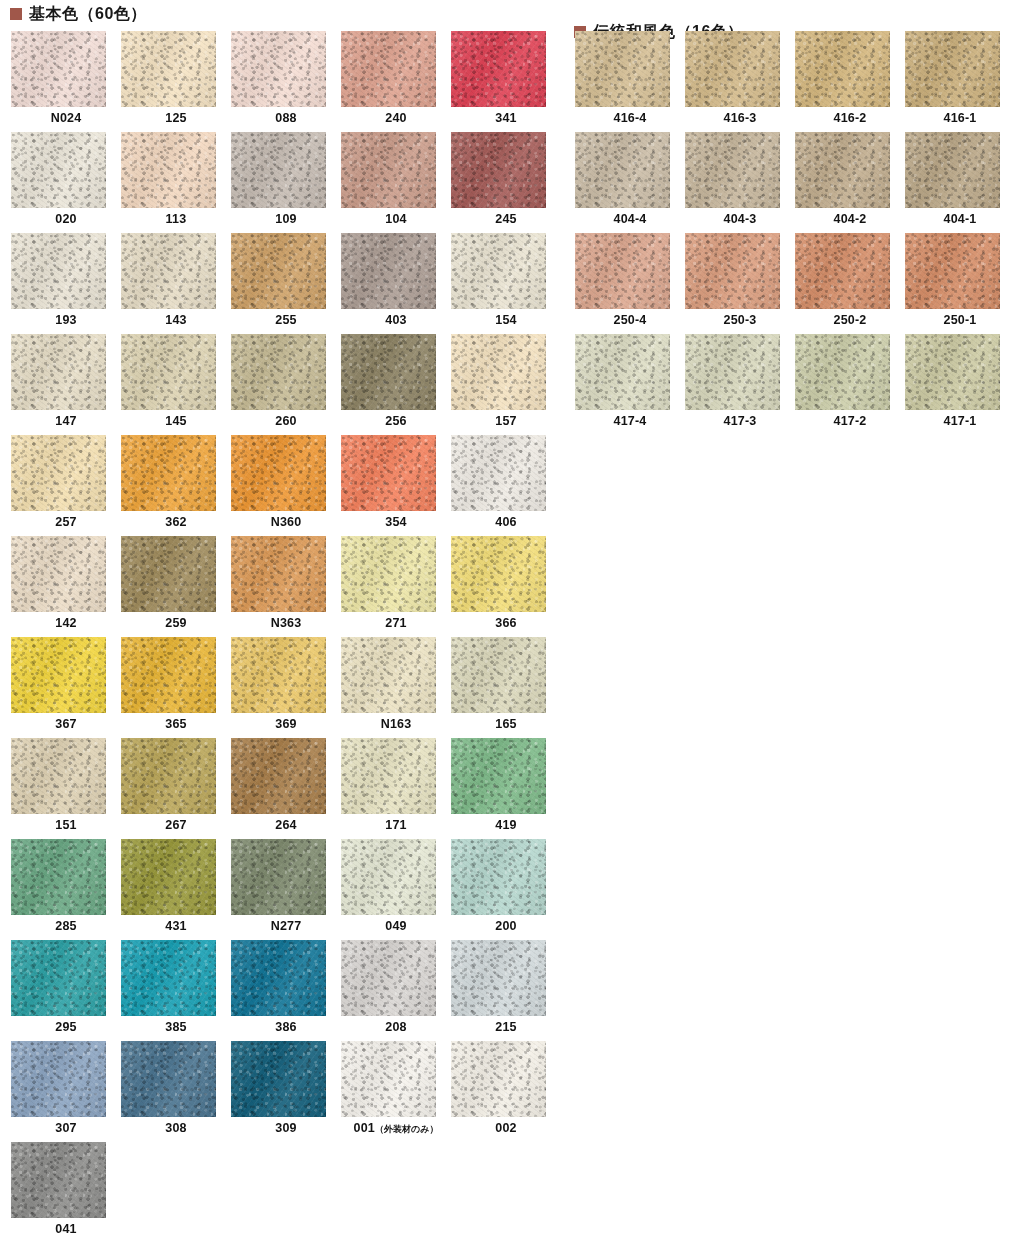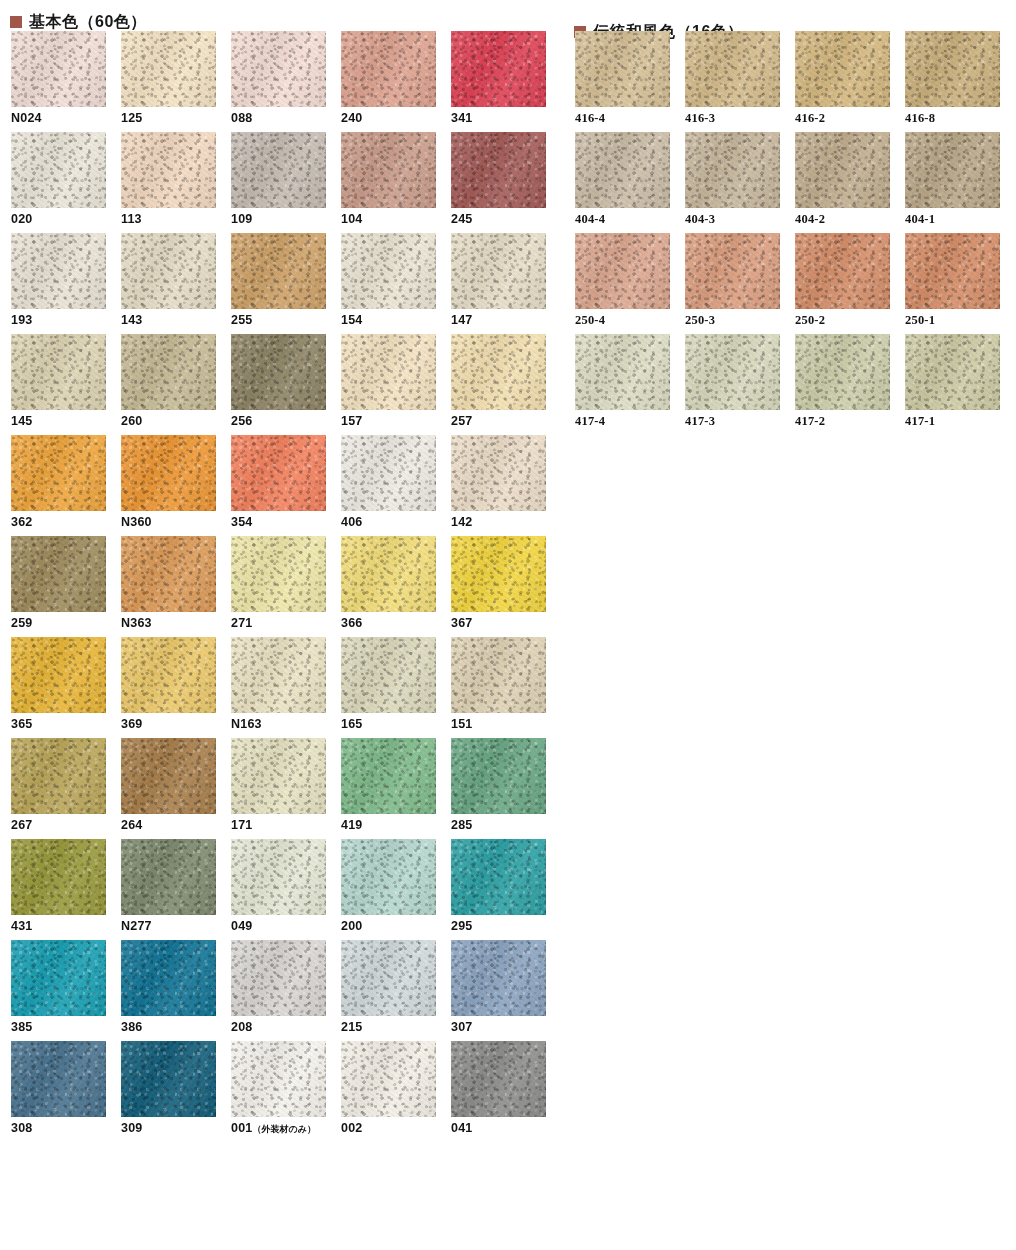--- a/index.html
+++ b/index.html
@@ -39,20 +39,21 @@
     font-weight: bold;
     letter-spacing: 0.5px;
     color: #181818;
     line-height: 1;
   }
 
   
   .swatch-grid {
     position: absolute;
     display: grid;
+    text-align: center;
   }
   .swatch-cell {
     position: relative;
   }
   .swatch-chip {
     width: 95px;
     height: 76px;
     position: relative;
     overflow: hidden;
     background-color: #ccc;
@@ -111,21 +112,21 @@
     font-size: 9px;
     font-weight: bold;
     letter-spacing: 0;
   }
 </style>
 </head>
 <body style="background: rgb(255, 255, 255);">
 
 <div class="page">
 
-  <div class="section-header" style="left:10px; top:6px;margin-top:8px;">
+  <div class="section-header" style="left:10px; top:6px;">
     <span class="header-marker" style="background: rgb(160, 87, 74);"></span>
     <span class="header-title">基本色（60色）</span>
   </div>
   <div class="swatch-grid" id="grid-basic" style="left:11px; top:31px; grid-template-columns: repeat(5, 110px); grid-auto-rows: 101px;">
       <div class="swatch-cell">
         <div class="swatch-chip" style="background-color: rgb(242, 221, 214);"></div>
         <div class="swatch-label"><span>N024</span></div>
       </div>
       <div class="swatch-cell">
         <div class="swatch-chip" style="background-color: rgb(245, 227, 195);"></div>
@@ -169,20 +170,24 @@
       </div>
       <div class="swatch-cell">
         <div class="swatch-chip" style="background-color: rgb(230, 220, 197);"></div>
         <div class="swatch-label"><span>143</span></div>
       </div>
       <div class="swatch-cell">
         <div class="swatch-chip" style="background-color: rgb(207, 162, 104);"></div>
         <div class="swatch-label"><span>255</span></div>
       </div>
       <div class="swatch-cell">
+        <div class="swatch-chip" style="background-color: rgb(173, 158, 149);"></div>
+        <div class="swatch-label"><span>403</span></div>
+      </div>
+      <div class="swatch-cell">
         <div class="swatch-chip" style="background-color: rgb(234, 228, 210);"></div>
         <div class="swatch-label"><span>154</span></div>
       </div>
       <div class="swatch-cell">
         <div class="swatch-chip" style="background-color: rgb(230, 221, 198);"></div>
         <div class="swatch-label"><span>147</span></div>
       </div>
       <div class="swatch-cell">
         <div class="swatch-chip" style="background-color: rgb(221, 211, 178);"></div>
         <div class="swatch-label"><span>145</span></div>
@@ -342,36 +347,36 @@
       <div class="swatch-cell">
         <div class="swatch-chip" style="background-color: rgb(142, 142, 140);"></div>
         <div class="swatch-label"><span>041</span></div>
       </div>
     </div>
 
   <div class="section-header" style="left:574px; top:24px;">
     <span class="header-marker" style="background: rgb(160, 87, 74);"></span>
     <span class="header-title">伝統和風色（16色）</span>
   </div>
-  <div class="swatch-grid" id="grid-traditional" style="left:575px; top:31px; grid-template-columns: repeat(4, 110px); grid-auto-rows: 101px; font-family: Liberation Serif, serif;">
+  <div class="swatch-grid" id="grid-traditional" style="left:575px; top:31px; grid-template-columns: repeat(4, 110px); grid-auto-rows: 101px;">
       <div class="swatch-cell">
         <div class="swatch-chip" style="background-color: rgb(214, 192, 150);"></div>
         <div class="swatch-label"><span>416-4</span></div>
       </div>
       <div class="swatch-cell">
         <div class="swatch-chip" style="background-color: rgb(212, 187, 139);"></div>
         <div class="swatch-label"><span>416-3</span></div>
       </div>
       <div class="swatch-cell">
         <div class="swatch-chip" style="background-color: rgb(213, 184, 127);"></div>
         <div class="swatch-label"><span>416-2</span></div>
       </div>
       <div class="swatch-cell">
         <div class="swatch-chip" style="background-color: rgb(203, 176, 124);"></div>
-        <div class="swatch-label"><span>416-8</span></div>
+        <div class="swatch-label"><span>416-1</span></div>
       </div>
       <div class="swatch-cell">
         <div class="swatch-chip" style="background-color: rgb(203, 189, 167);"></div>
         <div class="swatch-label"><span>404-4</span></div>
       </div>
       <div class="swatch-cell">
         <div class="swatch-chip" style="background-color: rgb(199, 183, 157);"></div>
         <div class="swatch-label"><span>404-3</span></div>
       </div>
       <div class="swatch-cell">

